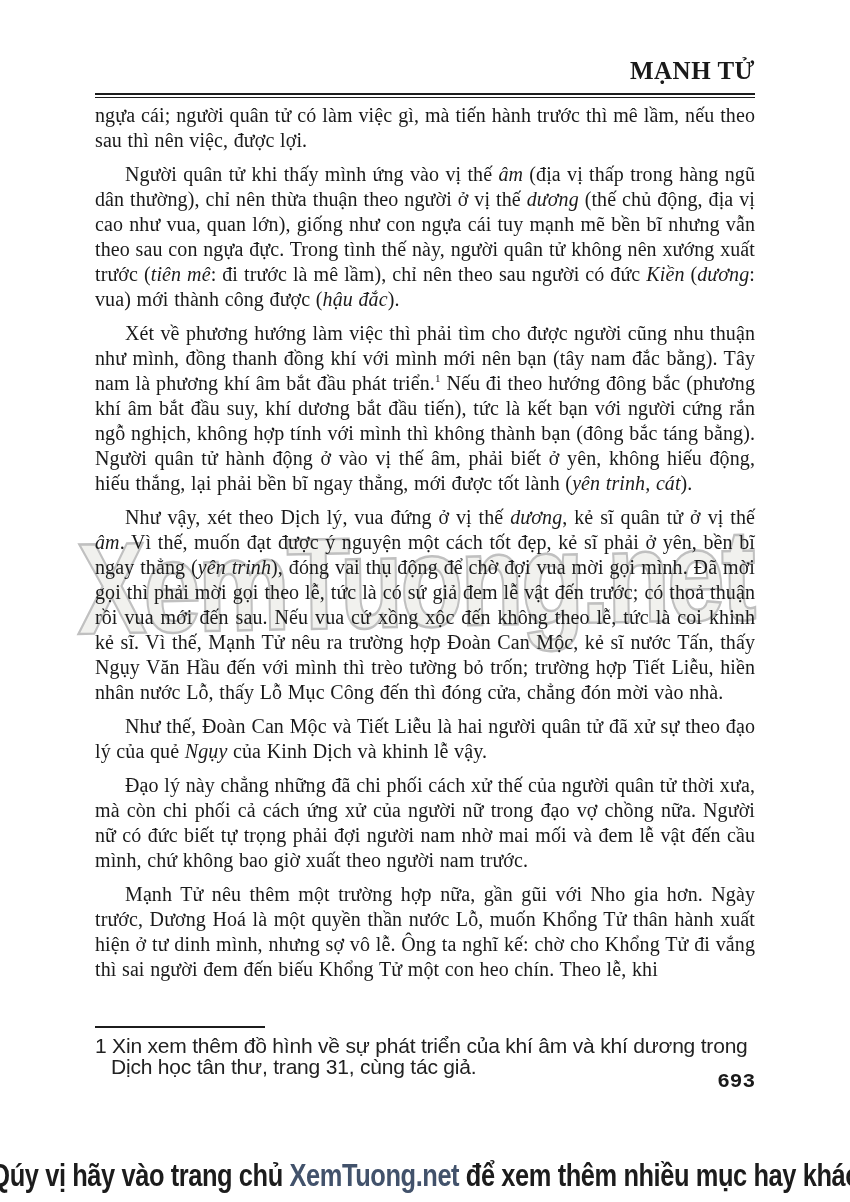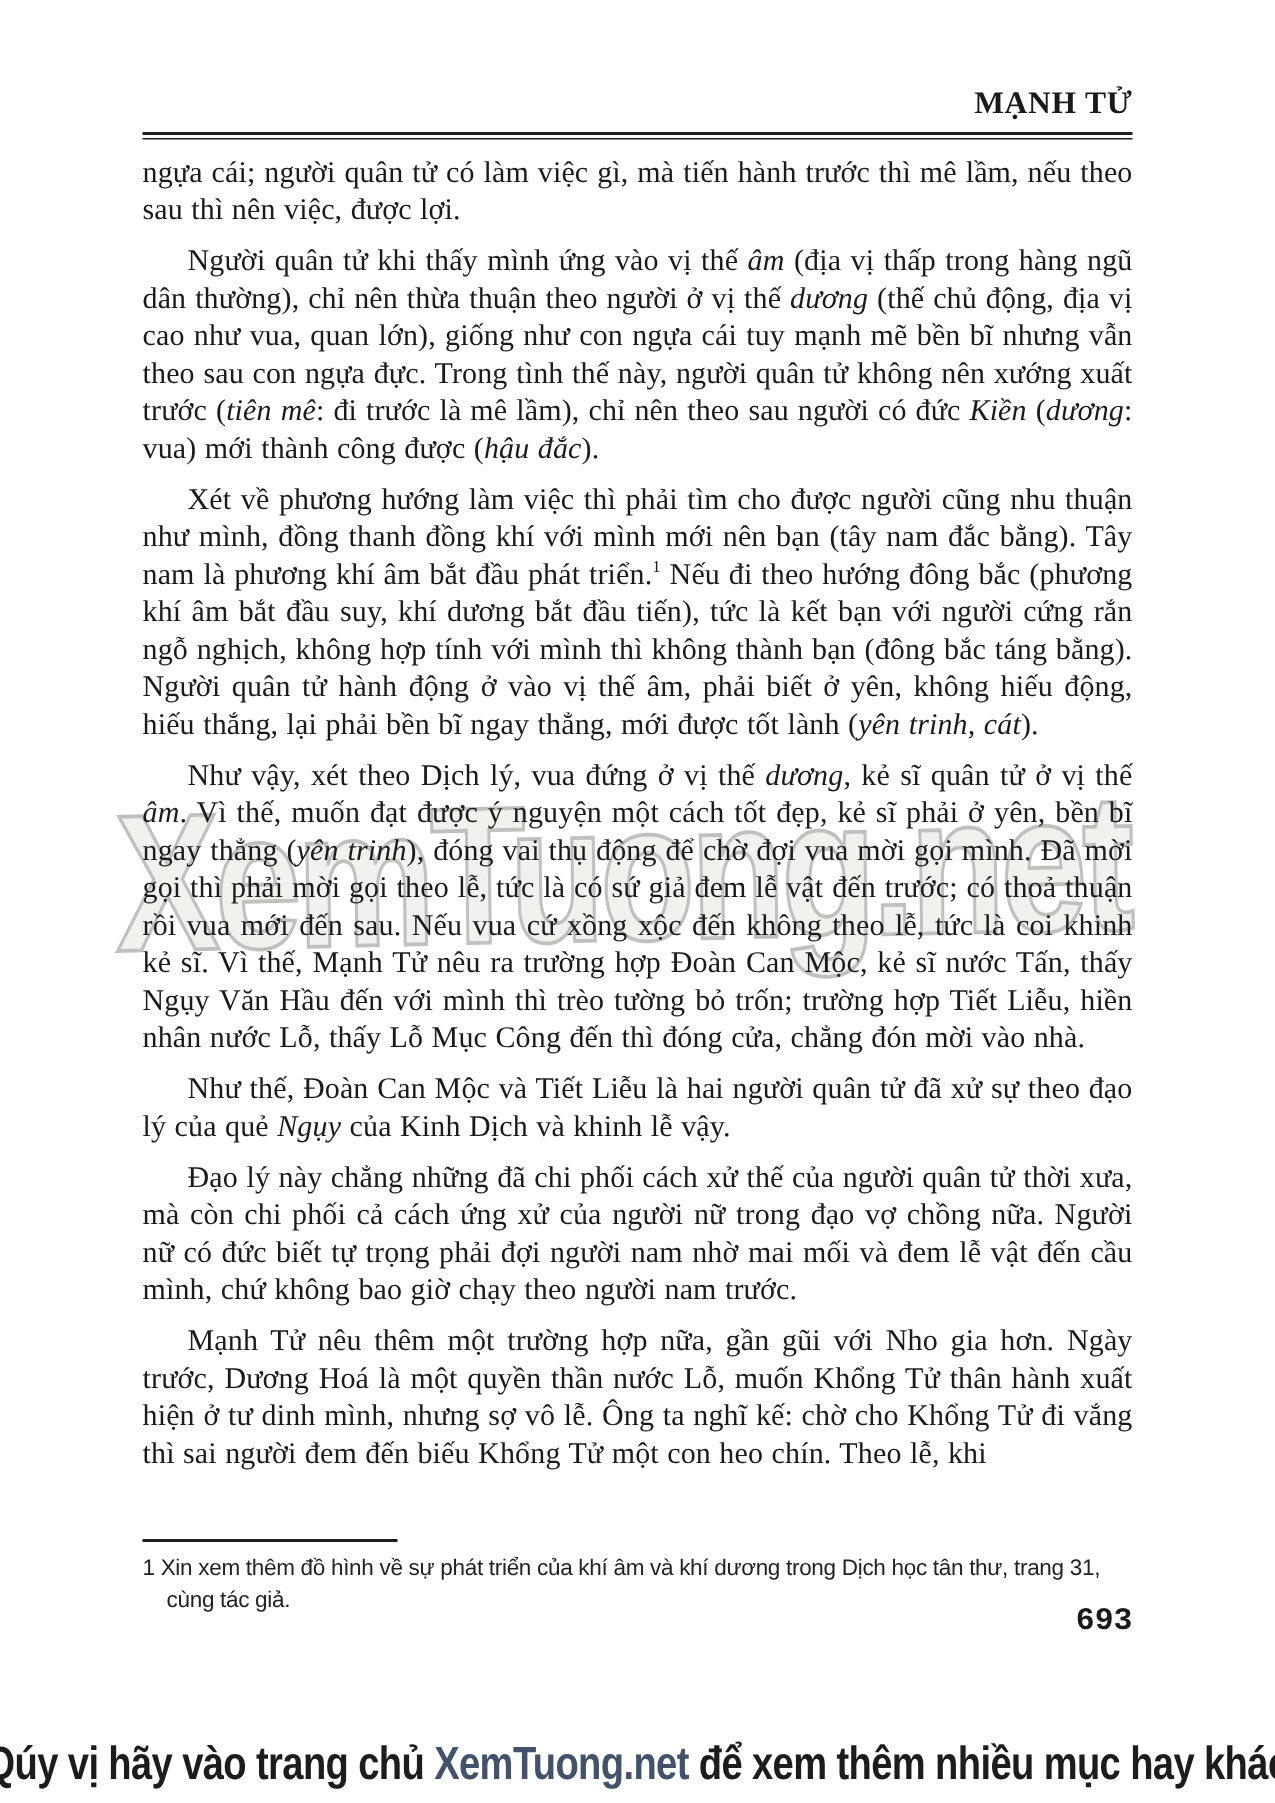--- a/index.html
+++ b/index.html
@@ -31,21 +31,21 @@
   }
   
   .header{
     position:absolute;
     left:95px; top:56px; width:660px;
     z-index:1;
   }
   .header-title{
     text-align:right;
     font-weight:bold;
-    font-size:21px;
+    font-size:25px;
     letter-spacing:0.5px;
     line-height:1.2;
   }
   .header-rule{
     margin-top:7px;
     border-top:2.5px solid #1c1c1c;
     border-bottom:1.5px solid #1c1c1c;
     height:2px;
   }
   
@@ -71,21 +71,21 @@
     left:95px; top:1026px; width:660px;
     z-index:1;
     font-family:"Liberation Sans", sans-serif;
   }
   .footnote-rule{
     width:170px; height:0;
     border-top:2.5px solid #1c1c1c;
     margin-bottom:7px;
   }
   .footnote-text{
-    font-size:15px;
+    font-size:21px;
     line-height:21px;
     letter-spacing:-0.2px;
     padding-left:16px;
     text-indent:-16px;
     color:#222222;
   }
   
   .page-number{
     position:absolute;
     right:95px; top:1070px;
@@ -125,21 +125,21 @@
     <div class="header-title">MẠNH TỬ</div>
     <div class="header-rule"></div>
   </div>
 
   <div class="main">
       <p class="para"><span>ngựa cái; người quân tử có làm việc gì, mà tiến hành trước thì mê lầm, nếu theo sau thì nên việc, được lợi.</span></p>
       <p class="para indent"><span>Người quân tử khi thấy mình ứng vào vị thế </span><em>âm</em><span> (địa vị thấp trong hàng ngũ dân thường), chỉ nên thừa thuận theo người ở vị thế </span><em>dương</em><span> (thế chủ động, địa vị cao như vua, quan lớn), giống như con ngựa cái tuy mạnh mẽ bền bĩ nhưng vẫn theo sau con ngựa đực. Trong tình thế này, người quân tử không nên xướng xuất trước (</span><em>tiên mê</em><span>: đi trước là mê lầm), chỉ nên theo sau người có đức </span><em>Kiền</em><span> (</span><em>dương</em><span>: vua) mới thành công được (</span><em>hậu đắc</em><span>).</span></p>
       <p class="para indent"><span>Xét về phương hướng làm việc thì phải tìm cho được người cũng nhu thuận như mình, đồng thanh đồng khí với mình mới nên bạn (tây nam đắc bằng). Tây nam là phương khí âm bắt đầu phát triển.</span><sup>1</sup><span> Nếu đi theo hướng đông bắc (phương khí âm bắt đầu suy, khí dương bắt đầu tiến), tức là kết bạn với người cứng rắn ngỗ nghịch, không hợp tính với mình thì không thành bạn (đông bắc táng bằng). Người quân tử hành động ở vào vị thế âm, phải biết ở yên, không hiếu động, hiếu thắng, lại phải bền bĩ ngay thẳng, mới được tốt lành (</span><em>yên trinh, cát</em><span>).</span></p>
       <p class="para indent"><span>Như vậy, xét theo Dịch lý, vua đứng ở vị thế </span><em>dương</em><span>, kẻ sĩ quân tử ở vị thế </span><em>âm</em><span>. Vì thế, muốn đạt được ý nguyện một cách tốt đẹp, kẻ sĩ phải ở yên, bền bĩ ngay thẳng (</span><em>yên trinh</em><span>), đóng vai thụ động để chờ đợi vua mời gọi mình. Đã mời gọi thì phải mời gọi theo lễ, tức là có sứ giả đem lễ vật đến trước; có thoả thuận rồi vua mới đến sau. Nếu vua cứ xồng xộc đến không theo lễ, tức là coi khinh kẻ sĩ. Vì thế, Mạnh Tử nêu ra trường hợp Đoàn Can Mộc, kẻ sĩ nước Tấn, thấy Ngụy Văn Hầu đến với mình thì trèo tường bỏ trốn; trường hợp Tiết Liễu, hiền nhân nước Lỗ, thấy Lỗ Mục Công đến thì đóng cửa, chẳng đón mời vào nhà.</span></p>
       <p class="para indent"><span>Như thế, Đoàn Can Mộc và Tiết Liễu là hai người quân tử đã xử sự theo đạo lý của quẻ </span><em>Ngụy</em><span> của Kinh Dịch và khinh lễ vậy.</span></p>
-      <p class="para indent"><span>Đạo lý này chẳng những đã chi phối cách xử thế của người quân tử thời xưa, mà còn chi phối cả cách ứng xử của người nữ trong đạo vợ chồng nữa. Người nữ có đức biết tự trọng phải đợi người nam nhờ mai mối và đem lễ vật đến cầu mình, chứ không bao giờ chạy theo người nam trước.</span></p>
+      <p class="para indent"><span>Đạo lý này chẳng những đã chi phối cách xử thế của người quân tử thời xưa, mà còn chi phối cả cách ứng xử của người nữ trong đạo vợ chồng nữa. Người nữ có đức biết tự trọng phải đợi người nam nhờ mai mối và đem lễ vật đến cầu mình, chứ không bao giờ xuất theo người nam trước.</span></p>
       <p class="para indent"><span>Mạnh Tử nêu thêm một trường hợp nữa, gần gũi với Nho gia hơn. Ngày trước, Dương Hoá là một quyền thần nước Lỗ, muốn Khổng Tử thân hành xuất hiện ở tư dinh mình, nhưng sợ vô lễ. Ông ta nghĩ kế: chờ cho Khổng Tử đi vắng thì sai người đem đến biếu Khổng Tử một con heo chín. Theo lễ, khi</span></p>
     </div>
 
   <div class="footnote">
     <div class="footnote-rule"></div>
     <div class="footnote-text">1 Xin xem thêm đồ hình về sự phát triển của khí âm và khí dương trong Dịch học tân thư, trang 31, cùng tác giả.</div>
   </div>
 
   <div class="page-number">693</div>
 

